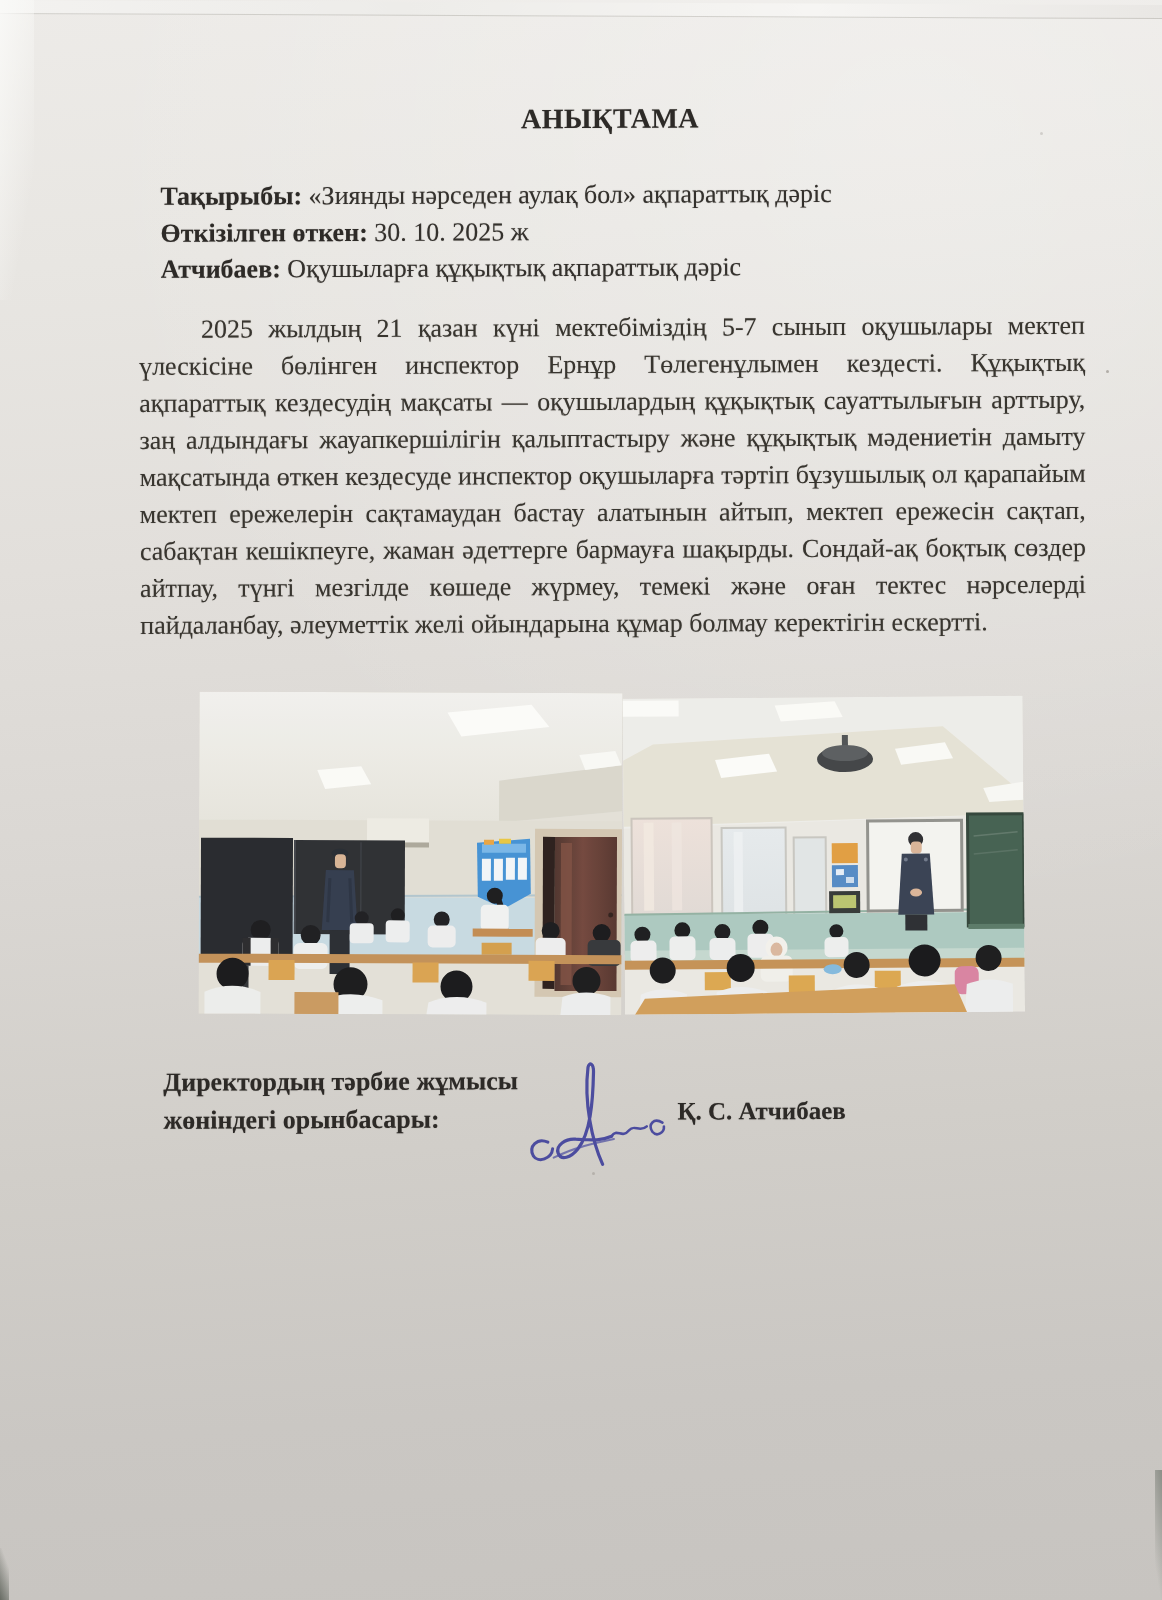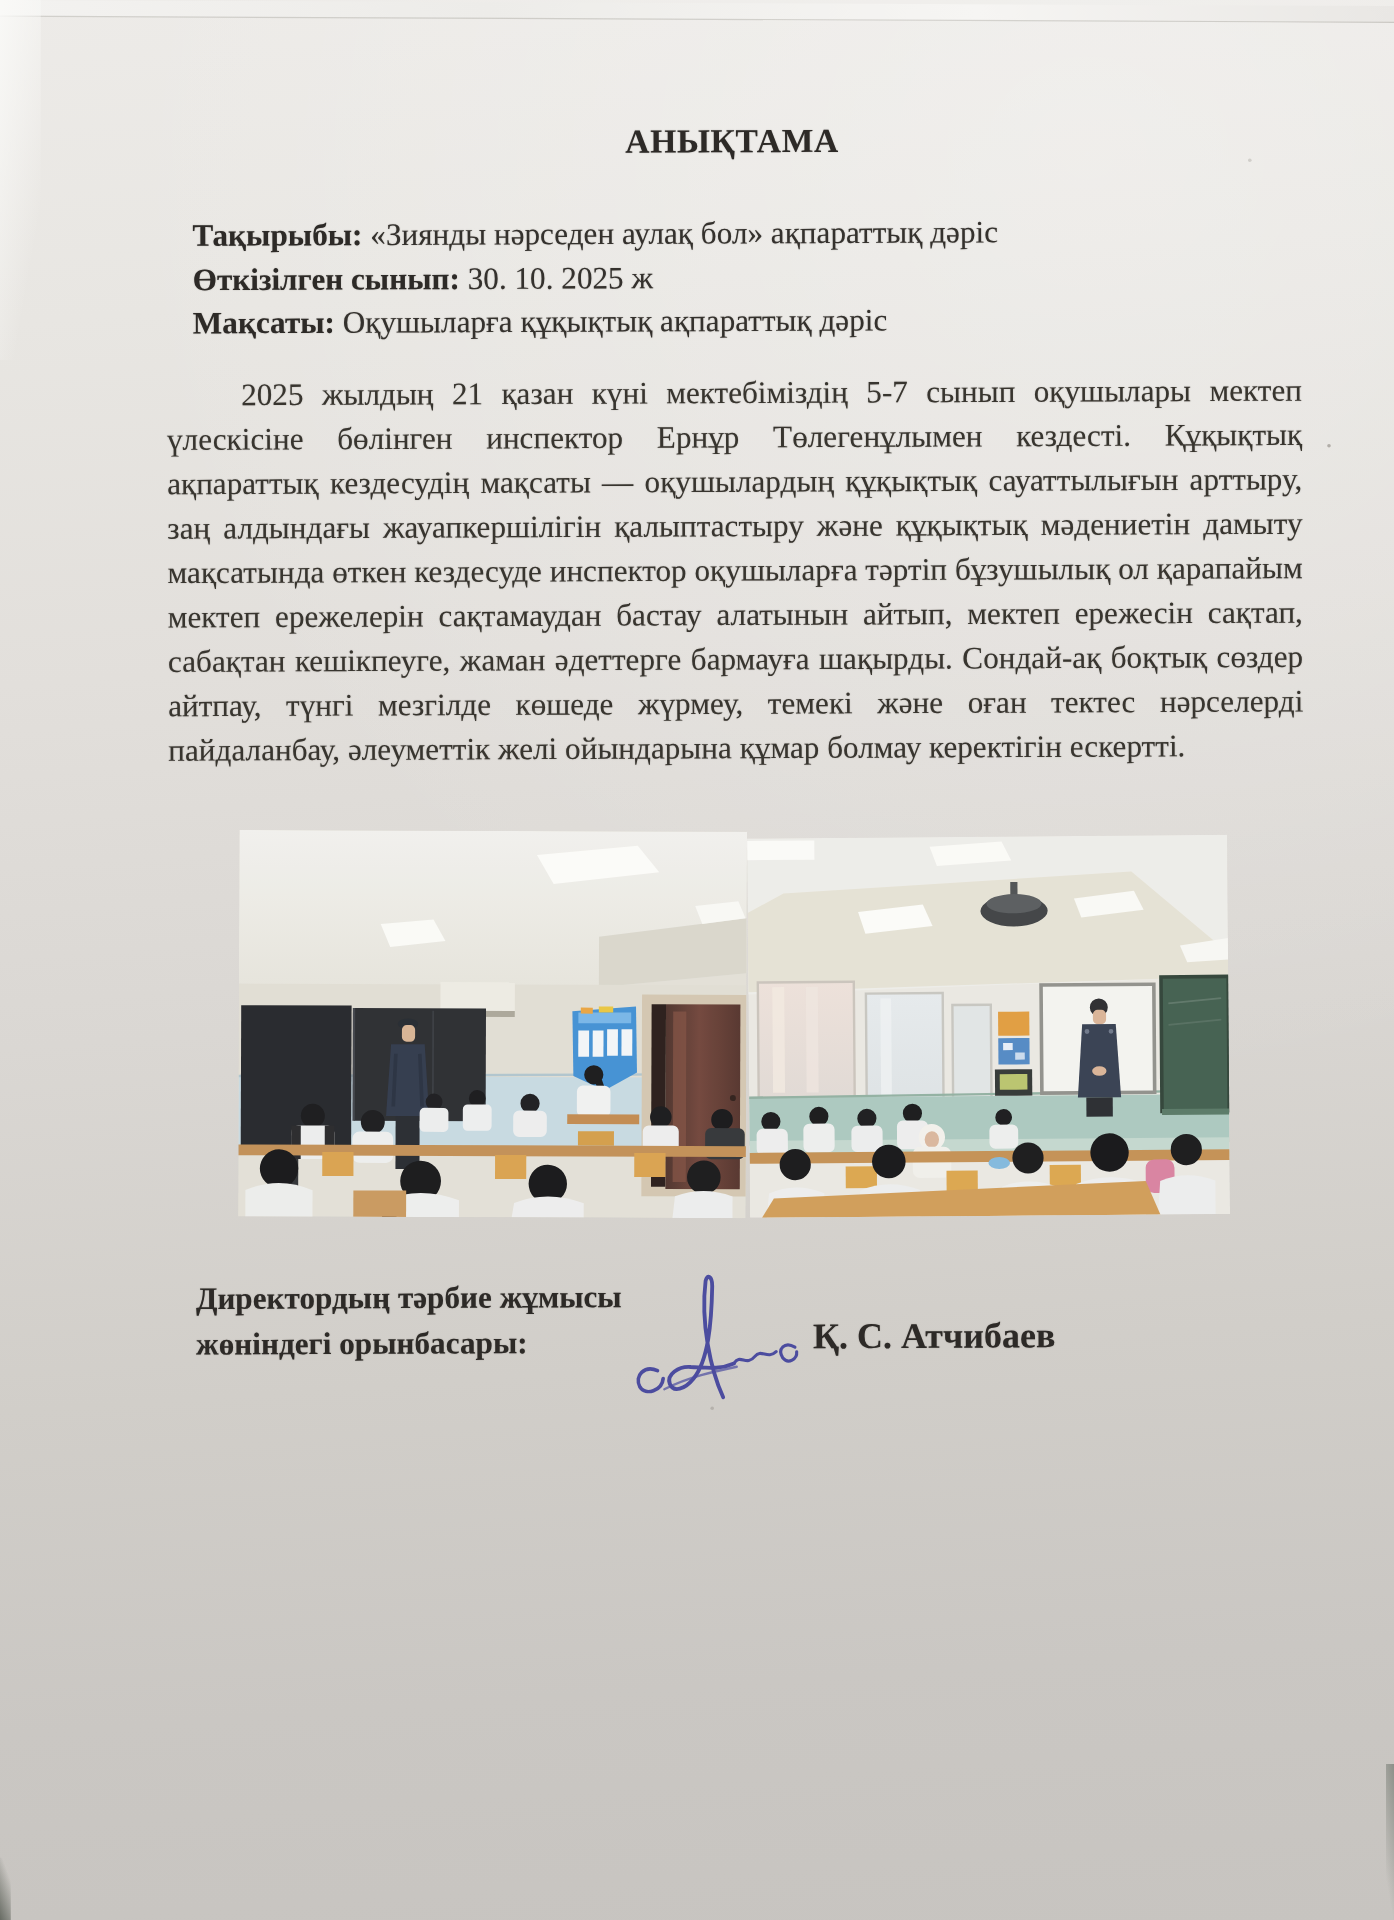--- a/index.html
+++ b/index.html
@@ -44,21 +44,21 @@
     color:#38352f;
   }
   .photos{position:absolute;top:690px;left:200px;display:flex;}
   .photo{display:block;}
   .photo-left{transform:rotate(.45deg);transform-origin:left top;}
   .photo-right{transform:translateY(9px) rotate(-.2deg);transform-origin:left top;}
 
   .sig-role{position:absolute;top:1062px;left:162px;font-size:26px;font-weight:bold;
     line-height:38px;color:#2d2a27;}
   .sig-ink{position:absolute;top:1056px;left:518px;}
-  .sig-name{position:absolute;top:1098px;left:676px;font-size:30px;font-weight:bold;color:#2d2a27;font-family:Liberation Serif, serif;}
+  .sig-name{position:absolute;top:1098px;left:676px;font-size:25px;font-weight:bold;color:#2d2a27;font-family:Liberation Serif, serif;}
 </style>
 </head>
 <body>
 
 <div class="page">
   <div class="top-edge"></div>
   <div class="glare-tl"></div>
   <div class="corner-bl"></div>
   <div class="corner-br"></div>
   <div class="speck" style="top:370px;left:1106px;"></div>
@@ -68,25 +68,25 @@
   <div class="content">
 
     <h1 class="doc-title">АНЫҚТАМА</h1>
 
     <div class="meta">
       <div>
         <b>Тақырыбы:</b>
         <span>«Зиянды нәрседен аулақ бол» ақпараттық дәріс</span>
       </div>
       <div>
-        <b>Өткізілген сынып:</b>
+        <b>Өткізілген өткен:</b>
         <span>30. 10. 2025 ж</span>
       </div>
       <div>
-        <b>Мақсаты:</b>
+        <b>Атчибаев:</b>
         <span>Оқушыларға құқықтық ақпараттық дәріс</span>
       </div>
     </div>
 
     <p class="body-par">2025 жылдың 21 қазан күні мектебіміздің 5-7 сынып оқушылары  мектеп үлескісіне бөлінген инспектор  Ернұр Төлегенұлымен кездесті. Құқықтық ақпараттық кездесудің мақсаты — оқушылардың  құқықтық сауаттылығын арттыру, заң алдындағы жауапкершілігін қалыптастыру және құқықтық мәдениетін дамыту мақсатында өткен кездесуде инспектор оқушыларға тәртіп бұзушылық ол қарапайым мектеп ережелерін сақтамаудан бастау алатынын айтып, мектеп ережесін сақтап, сабақтан кешікпеуге, жаман әдеттерге бармауға шақырды. Сондай-ақ боқтық сөздер айтпау,  түнгі мезгілде көшеде жүрмеу, темекі және оған тектес нәрселерді пайдаланбау, әлеуметтік желі ойындарына құмар болмау керектігін ескертті.</p>
 
     <div class="photos">
 
       <svg class="photo photo-left" width="423" height="322" viewBox="0 0 423 322">
         <defs>

